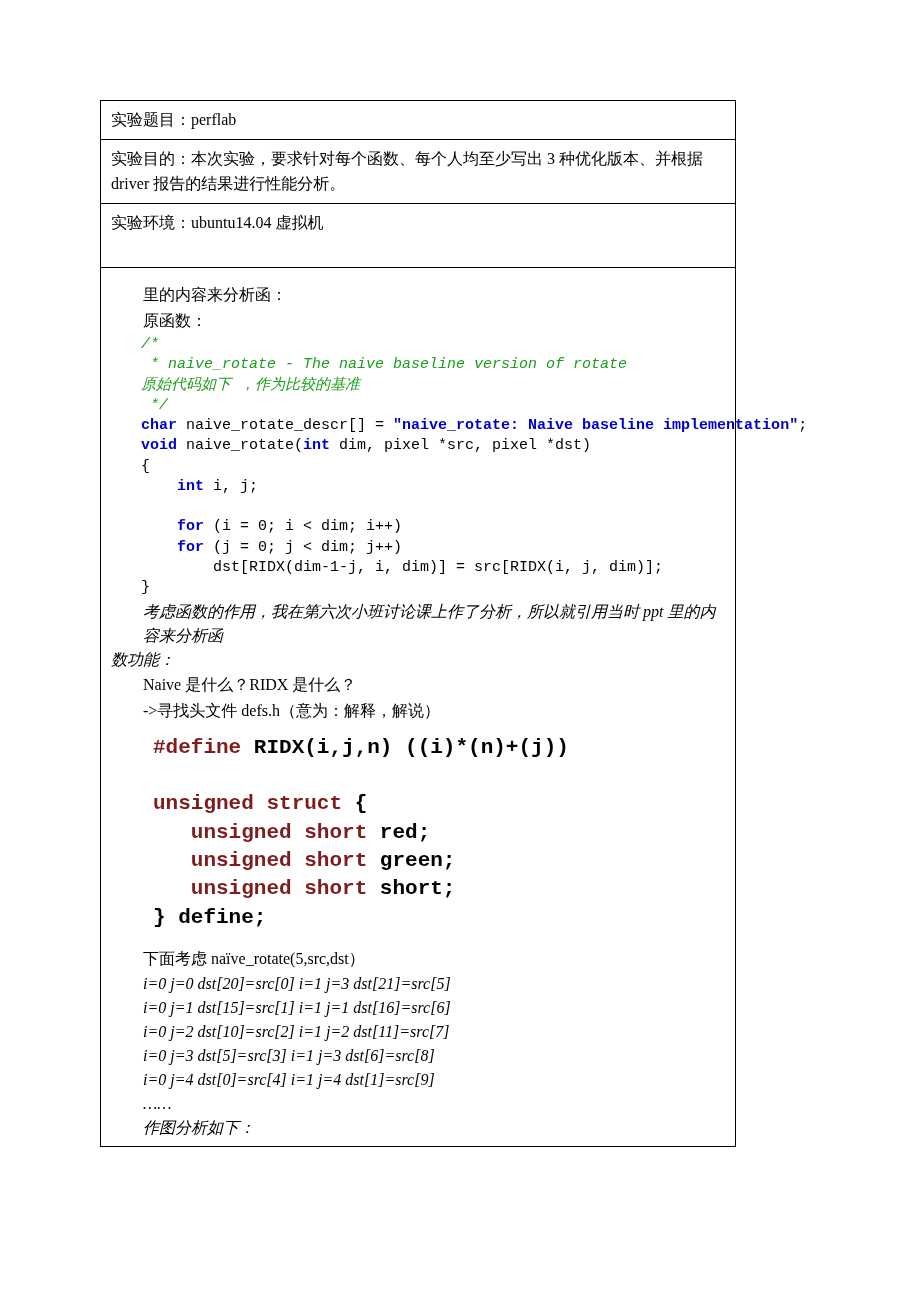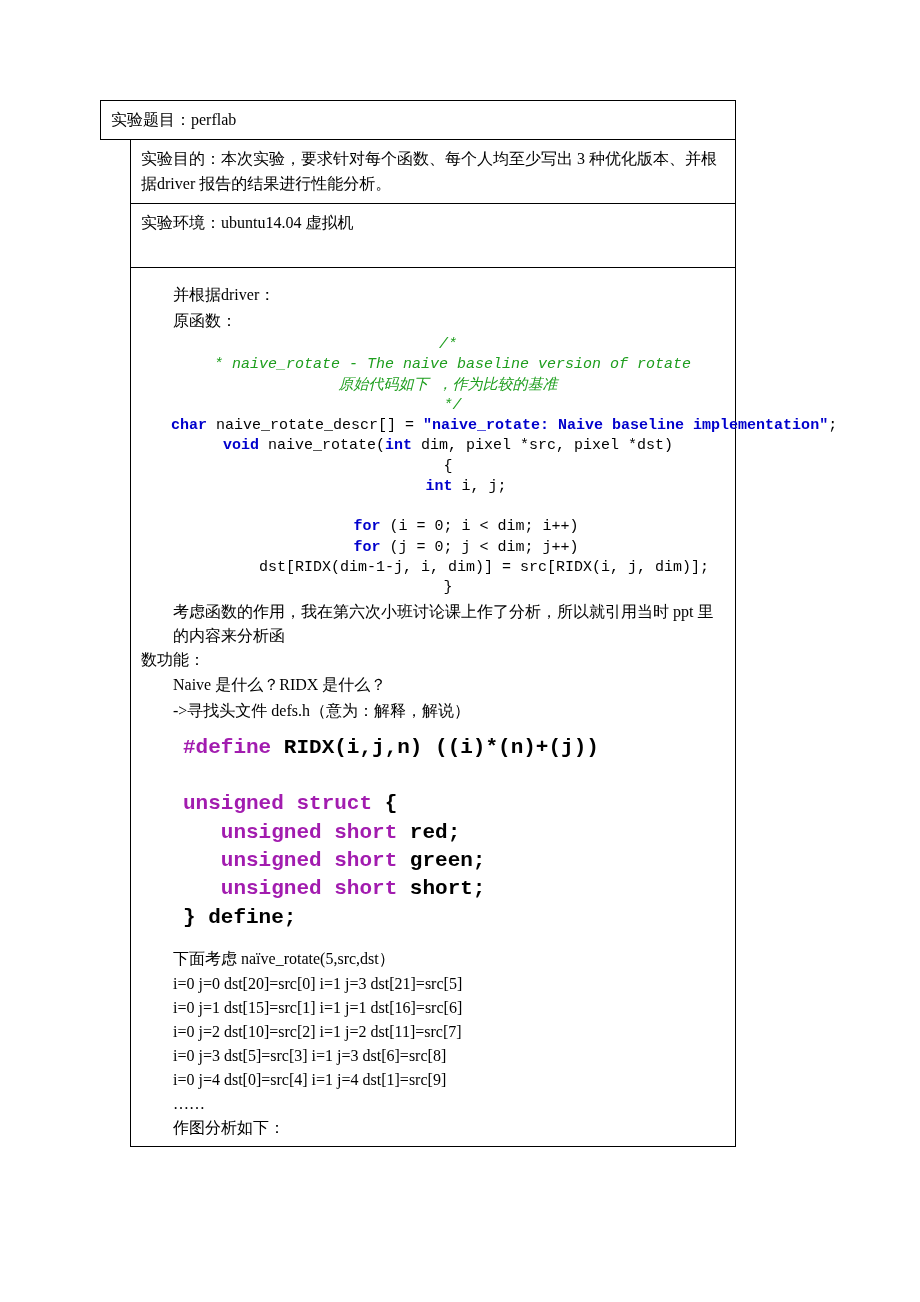--- a/index.html
+++ b/index.html
@@ -16,44 +16,43 @@
     min-height: 1302px;
     box-sizing: border-box;
     padding: 100px 100px 32px 100px;
     position: relative;
   }
   .cell {
     border: 1px solid #000;
     padding: 6px 10px;
     box-sizing: border-box;
   }
-  .cell + .cell { border-top: none; margin-left: 30px; }
+  .cell + .cell { border-top: none; }
   .indent { padding-left: 2em; }
   .code1 {
     font-family: Consolas, "Courier New", monospace;
     font-size: 15px;
     line-height: 1.35;
     white-space: pre;
     margin: 2px 0 2px 2em;
-    text-align: center;
   }
   .c-comment { color: #1e9e1e; font-style: italic; }
   .c-keyword { color: #0000cc; font-weight: bold; }
   .c-string  { color: #0000cc; font-weight: bold; }
   .code2 {
     font-family: Consolas, "Courier New", monospace;
     font-size: 21px;
     font-weight: bold;
     line-height: 1.35;
     white-space: pre;
     margin: 10px 0 14px 2em;
   }
-  .red { color: #a21caf; }
+  .red { color: #7f1d1d; }
   .hang { padding-left: 2em; }
-  .tight { line-height: 1.5; }
+  .tight { line-height: 1.5; font-style: italic; }
   p { margin: 0; }
   .negshift { margin-left: -2em; }
 </style>
 </head>
 <body>
 
 <div class="page">
 
   <div class="cell">
     <span>实验题目：</span><span>perflab</span>
@@ -62,21 +61,21 @@
   <div class="cell">
     <span>实验目的：</span><span>本次实验，要求针对每个函数、每个人均至少写出 3 种优化版本、并根据driver 报告的结果进行性能分析。</span>
   </div>
 
   <div class="cell">
     <p><span>实验环境：</span><span>ubuntu14.04 虚拟机</span></p>
     <p>&nbsp;</p>
   </div>
 
   <div class="cell" style="padding-top:14px;">
-    <p class="indent">并根据driver：</p>
+    <p class="indent">里的内容来分析函：</p>
     <p class="indent">原函数：</p>
 
     <div class="code1"><span class="c-comment">/*</span>
 <span class="c-comment"> * naive_rotate - The naive baseline version of rotate</span>
 <span class="c-comment">原始代码如下 ，作为比较的基准</span>
 <span class="c-comment"> */</span>
 <span class="c-keyword">char</span><span> naive_rotate_descr[] = </span><span class="c-string">"naive_rotate: Naive baseline implementation"</span><span>;</span>
 <span class="c-keyword">void</span><span> naive_rotate(</span><span class="c-keyword">int</span><span> dim, pixel *src, pixel *dst)</span>
 <span>{</span>
 <span class="c-keyword">    int</span><span> i, j;</span>

